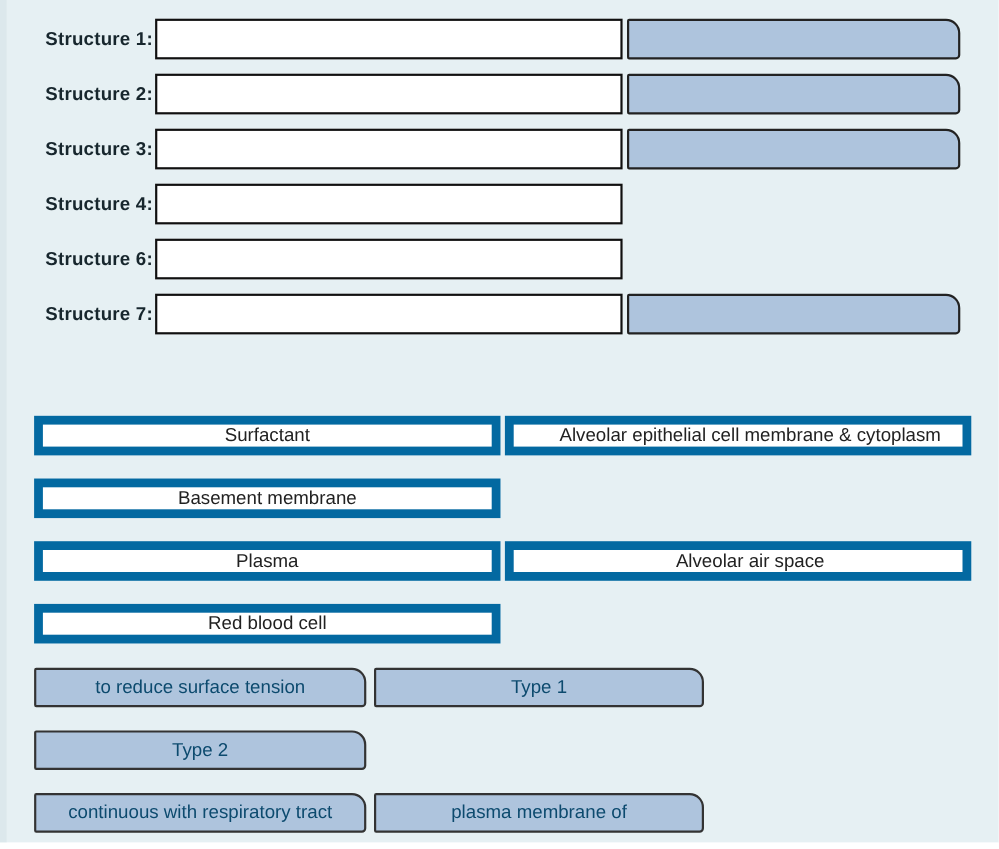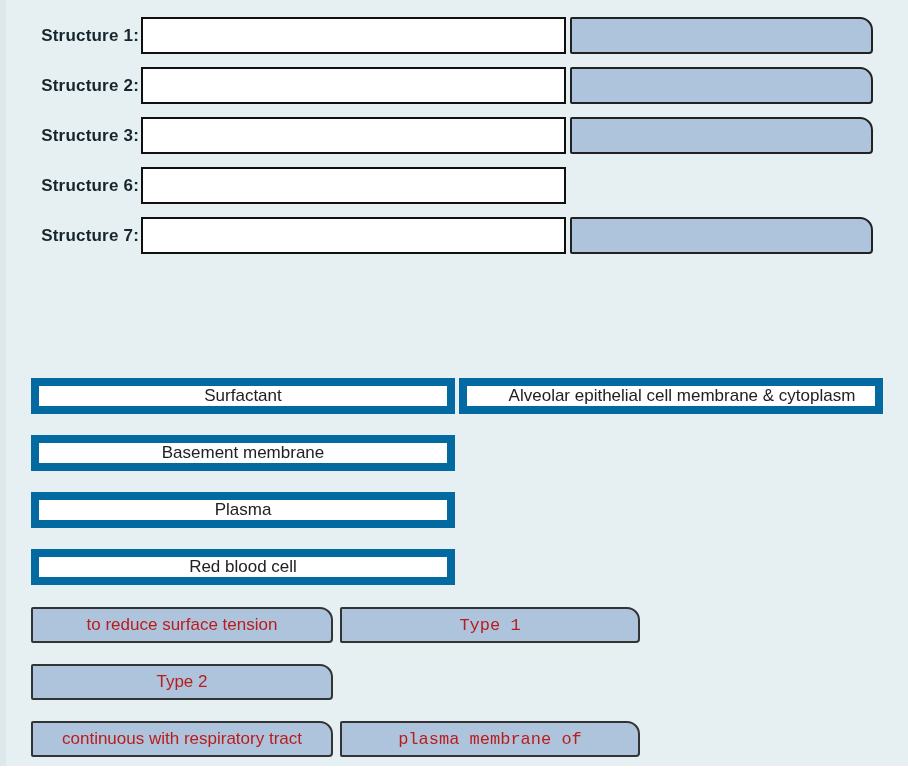--- a/index.html
+++ b/index.html
@@ -97,24 +97,24 @@
     box-sizing: border-box;
     width: 302px;
     height: 36px;
     background: #aec4dd;
     border: 2px solid #333333;
     border-radius: 2px 13px 4px 2px;
     display: flex;
     align-items: center;
     justify-content: center;
     font-size: 17px;
-    color: #b91c1c;
+    color: #0c4a6e;
     cursor: grab;
   }
-  .blue-item + .blue-item { margin-left: 7px; width: 300px; font-family: Liberation Mono, monospace; }
+  .blue-item + .blue-item { margin-left: 7px; width: 300px; }
   .bottom-strip {
     position: absolute;
     left: 0; top: 766px;
     width: 908px; height: 6px;
     background: #ffffff;
   }
 </style>
 </head>
 <body>
 
@@ -134,20 +134,25 @@
       <input class="structure-input" type="text" value="" style="">
       <div class="drop-zone"></div>
     </div>
 
     <div class="structure-row">
       <div class="structure-label">Structure 3:</div>
       <input class="structure-input" type="text" value="" style="">
       <div class="drop-zone"></div>
     </div>
 
+    <div class="structure-row">
+      <div class="structure-label">Structure 4:</div>
+      <input class="structure-input" type="text" value="" style="">
+      <div class="drop-zone" style="visibility: hidden;"></div>
+    </div>
 
 
     <div class="structure-row">
       <div class="structure-label">Structure 6:</div>
       <input class="structure-input" type="text" value="" style="">
       <div class="drop-zone" style="visibility: hidden;"></div>
     </div>
 
     <div class="structure-row">
       <div class="structure-label">Structure 7:</div>
@@ -160,20 +165,21 @@
   <div class="white-bank">
     <div class="bank-row">
       <div class="white-item">Surfactant</div>
       <div class="white-item">Alveolar epithelial cell membrane &amp; cytoplasm</div>
     </div>
     <div class="bank-row">
       <div class="white-item">Basement membrane</div>
     </div>
     <div class="bank-row">
       <div class="white-item">Plasma</div>
+      <div class="white-item">Alveolar air space</div>
     </div>
     <div class="bank-row">
       <div class="white-item">Red blood cell</div>
     </div>
   </div>
 
   <div class="blue-bank">
     <div class="bank-row">
       <div class="blue-item">to reduce surface tension</div>
       <div class="blue-item">Type 1</div>

